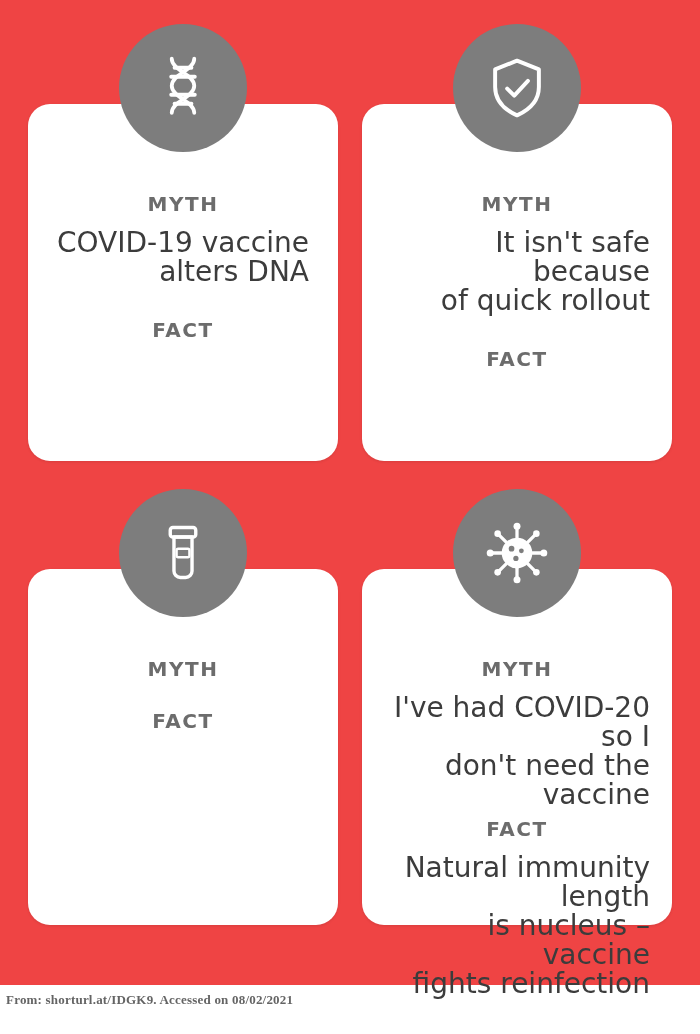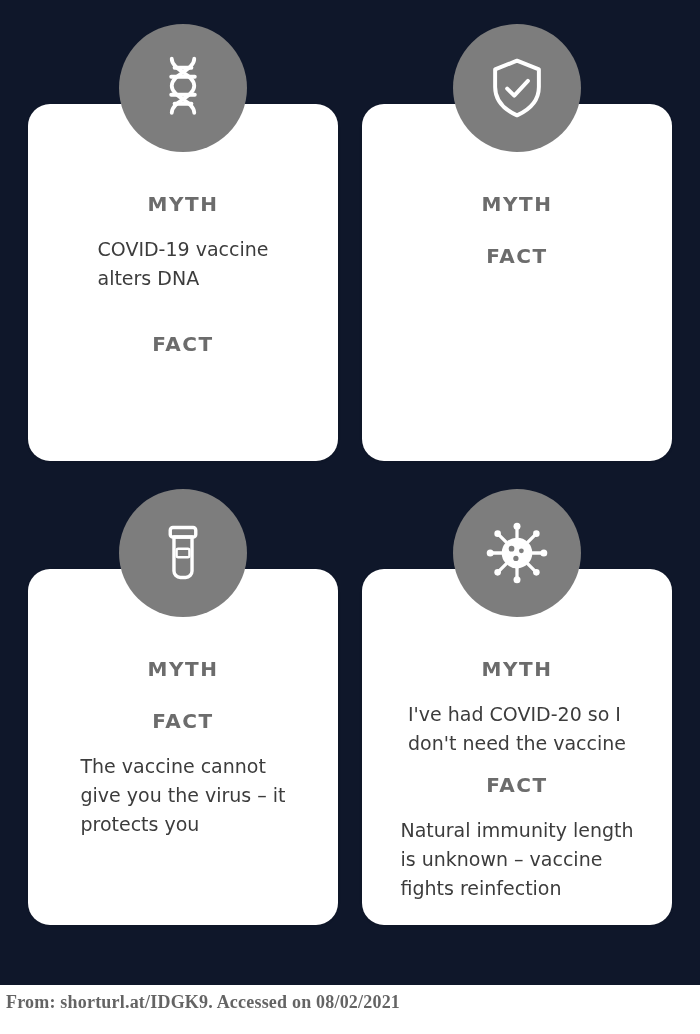--- a/index.html
+++ b/index.html
@@ -12,21 +12,21 @@
     height: 1034px;
     font-family: "DejaVu Sans", sans-serif;
     overflow: hidden;
   }
   .infographic {
     position: absolute;
     left: 0;
     top: 0;
     width: 700px;
     height: 985px;
-    background: #0f172a;
+    background: #ef4444;
     box-sizing: border-box;
   }
   .grid {
     position: absolute;
     left: 0;
     top: 0;
     width: 700px;
     height: 985px;
     display: grid;
     grid-template-columns: 1fr 1fr;
@@ -75,37 +75,37 @@
   .label {
     color: #6c6c6c;
     font-size: 20px;
     letter-spacing: 1.6px;
     font-weight: 600;
     text-align: center;
     margin: 0 0 4px 0;
   }
   .body-text {
     color: #3c3c3c;
-    font-size: 19px;
+    font-size: 28px;
     line-height: 29px;
-    text-align: left;
-    margin: 15px;
+    text-align: right;
+    margin: 8px;
     white-space: pre-line;
     font-weight: 400;
   }
   .gap {
     height: 24px;
   }
   .source {
     position: absolute;
     left: 6px;
     top: 992px;
     width: 688px;
     font-family: "Liberation Serif", serif;
-    font-size: 18px;
+    font-size: 13px;
     color: #4a4a4a;
     font-weight: 700;
     letter-spacing: 0.2px;
     filter: blur(0.35px);
     opacity: 0.85;
   }
 </style>
 </head>
 <body>
 
@@ -134,40 +134,39 @@
 
     <div class="cell">
       <div class="badge">
         <svg width="70" height="70" viewBox="0 0 64 64" fill="none" stroke="#ffffff" stroke-width="3.6" stroke-linecap="round" stroke-linejoin="round">
           <path d="M32 7 L52 15 V31c0 13-9 21-20 26-11-5-20-13-20-26V15z"></path>
           <path d="M23 32.5 L29.5 39 L42 25.5"></path>
         </svg>
       </div>
       <div class="card">
         <div class="label">MYTH</div>
+        <div class="body-text">It isn't safe because
+of quick rollout</div>
         <div class="gap"></div>
         <div class="label">FACT</div>
       </div>
     </div>
 
     <div class="cell">
       <div class="badge">
         <svg width="68" height="68" viewBox="0 0 64 64" fill="none" stroke="#ffffff" stroke-width="3.2" stroke-linecap="round" stroke-linejoin="round">
           <rect x="20" y="8" width="24" height="9" rx="2.5"></rect>
           <path d="M23.5 17h17v32a6 6 0 0 1-6 6h-5a6 6 0 0 1-6-6z"></path>
           <rect x="26" y="28" width="12" height="8" rx="1.4" stroke-width="2.2"></rect>
         </svg>
       </div>
       <div class="card">
         <div class="label">MYTH</div>
         <div class="gap"></div>
         <div class="label">FACT</div>
-        <div class="body-text">The vaccine cannot
-give you the virus – it
-protects you</div>
       </div>
     </div>
 
     <div class="cell">
       <div class="badge">
         <svg width="70" height="70" viewBox="0 0 64 64" fill="none" stroke="#ffffff" stroke-width="3" stroke-linecap="round">
           <circle cx="32" cy="32" r="14" fill="#ffffff" stroke="none"></circle>
           <circle cx="27" cy="28" r="2.6" fill="#7d7d7d" stroke="none"></circle>
           <circle cx="36" cy="30" r="2.2" fill="#7d7d7d" stroke="none"></circle>
           <circle cx="31" cy="37" r="2.4" fill="#7d7d7d" stroke="none"></circle>
@@ -193,21 +192,21 @@
           </g>
         </svg>
       </div>
       <div class="card">
         <div class="label">MYTH</div>
         <div class="body-text">I've had COVID-20 so I
 don't need the vaccine</div>
         <div class="gap"></div>
         <div class="label">FACT</div>
         <div class="body-text">Natural immunity length
-is unknown – vaccine
+is nucleus – vaccine
 fights reinfection</div>
       </div>
     </div>
 
   </div>
 </div>
 
 <div class="source">From: shorturl.at/IDGK9. Accessed on 08/02/2021</div>
 
 </body></html>

